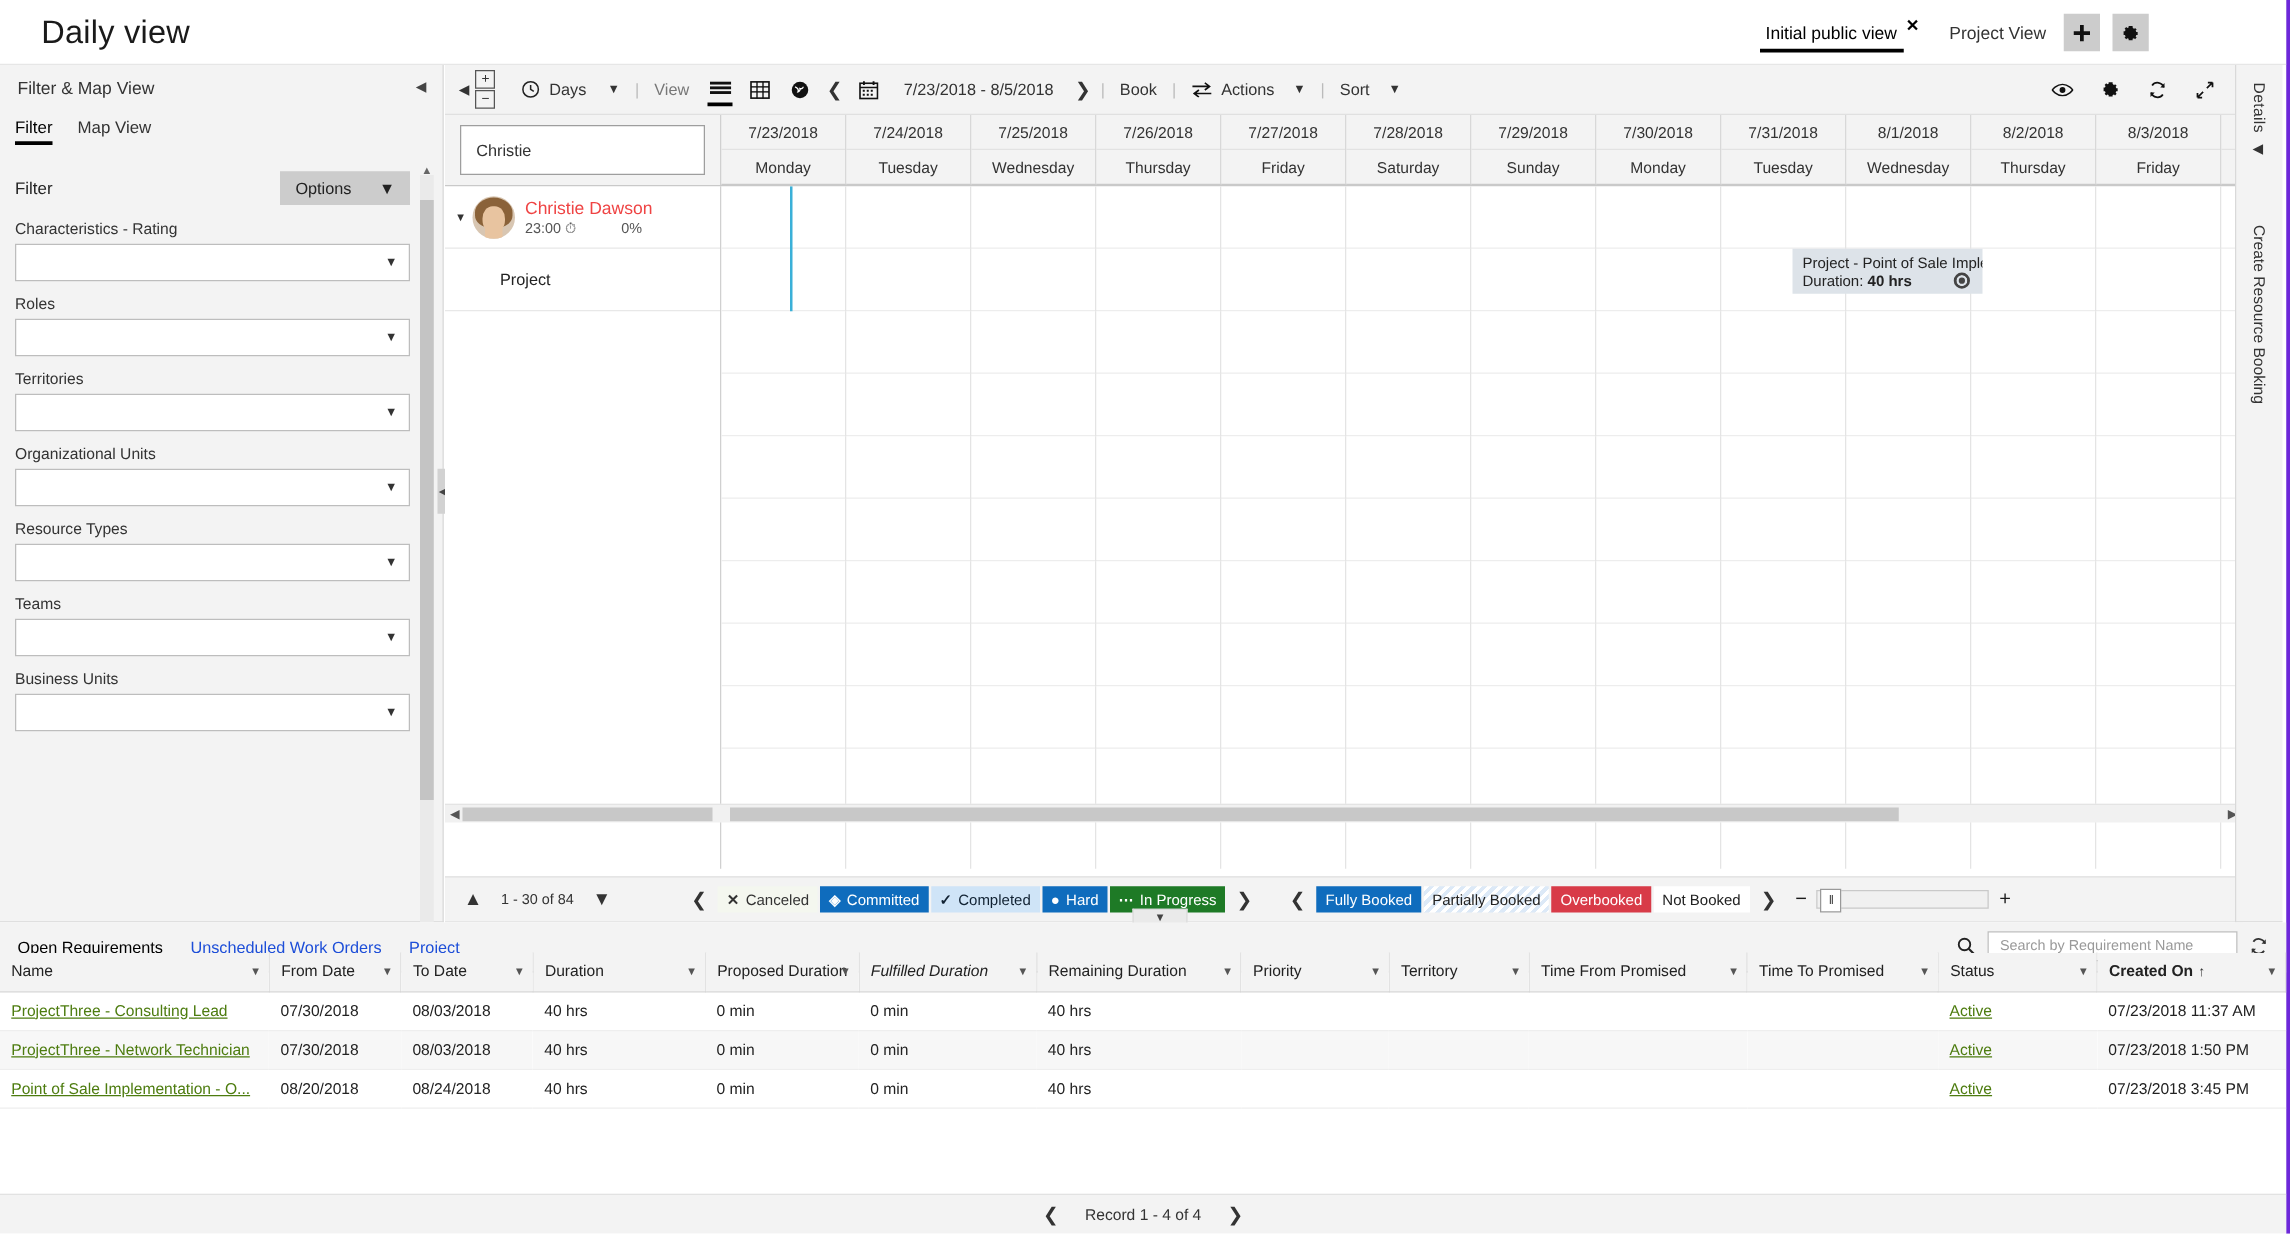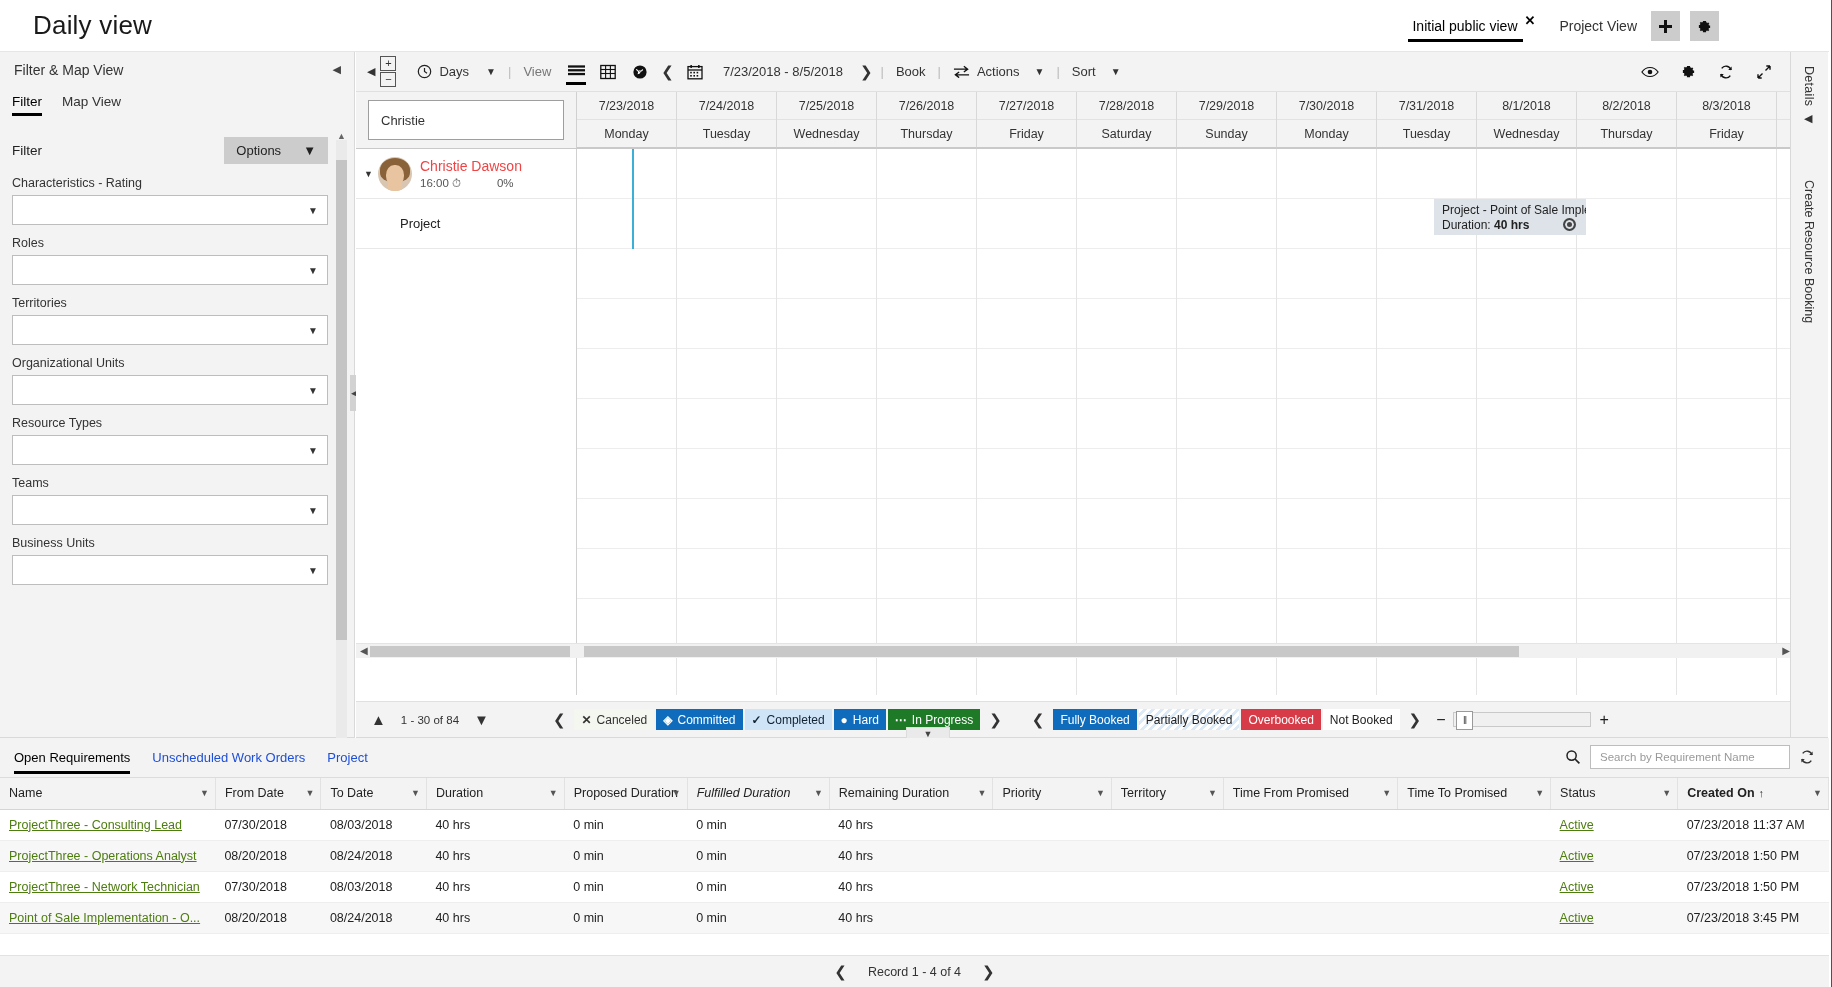--- a/index.html
+++ b/index.html
@@ -9,21 +9,21 @@
     background: #ffffff;
     font-family: "Liberation Sans", sans-serif;
     font-size: 13px;
     color: #1a1a1a;
     overflow: hidden;
   }
   #app {
     position: relative;
     width: 1832px; height: 987px;
     background: #ffffff;
-    border-right: 1px solid #6d28d9;
+    border-right: 3px solid #6d28d9;
     overflow: hidden;
   }
 
   
   .topbar {
     position: absolute; left: 0; top: 0; width: 1829px; height: 52px;
     background: #ffffff;
     border-bottom: 1px solid #e6e6e6;
   }
   .page-title {
@@ -343,21 +343,21 @@
     border: 0; outline: 0; width: 100%; font-size: 11.5px; color: #333;
     font-family: "Liberation Sans", sans-serif; background: transparent;
   }
   .bot-search-box input::placeholder { color: #9a9a9a; }
   .collapse-tab {
     position: absolute; left: 906px; top: -11px; width: 44px; height: 12px;
     background: #eaeaea; border: 1px solid #dcdcdc; border-bottom: 0;
     display: flex; align-items: center; justify-content: center;
     font-size: 9px; color: #444; cursor: pointer;
   }
-  table.rq { width: 1829px; border-collapse: collapse; position: absolute; top: 40px; left: 0; }
+  table.rq { width: 1829px; border-collapse: collapse; position: absolute; top: 24px; left: 0; }
   table.rq th {
     background: #f3f3f3; font-weight: 400; font-size: 12.5px; color: #222;
     text-align: left; height: 31px; padding: 0 0 0 9px;
     border-bottom: 1px solid #d5d5d5; border-right: 1px solid #e2e2e2;
     position: relative; white-space: nowrap; overflow: hidden;
   }
   table.rq th .hd-caret {
     position: absolute; right: 6px; top: 50%; transform: translateY(-50%);
     font-size: 9px; color: #555;
   }
@@ -671,21 +671,21 @@
           <span class="res-expander">▼</span>
           <div class="avatar">
             <div class="hair"></div>
             <div class="face"></div>
             <div class="neck"></div>
           </div>
           <div>
             <div class="res-name">Christie Dawson</div>
             <div class="res-meta">
               <span>
-                <span>16:00</span>
+                <span>23:00</span>
                 <span>⏱</span>
               </span>
               <span>0%</span>
             </div>
           </div>
         </div>
         <div class="res-sub">
           <span>Project</span>
         </div>
       </div>
@@ -999,35 +999,20 @@
             <td>0 min</td>
             <td>40 hrs</td>
             <td></td>
             <td></td>
             <td></td>
             <td></td>
             <td><a href="#">Active</a></td>
             <td>07/23/2018 11:37 AM</td>
           </tr>
           <tr>
-            <td><a href="#">ProjectThree - Operations Analyst</a></td>
-            <td>08/20/2018</td>
-            <td>08/24/2018</td>
-            <td>40 hrs</td>
-            <td>0 min</td>
-            <td>0 min</td>
-            <td>40 hrs</td>
-            <td></td>
-            <td></td>
-            <td></td>
-            <td></td>
-            <td><a href="#">Active</a></td>
-            <td>07/23/2018 1:50 PM</td>
-          </tr>
-          <tr>
             <td><a href="#">ProjectThree - Network Technician</a></td>
             <td>07/30/2018</td>
             <td>08/03/2018</td>
             <td>40 hrs</td>
             <td>0 min</td>
             <td>0 min</td>
             <td>40 hrs</td>
             <td></td>
             <td></td>
             <td></td>

